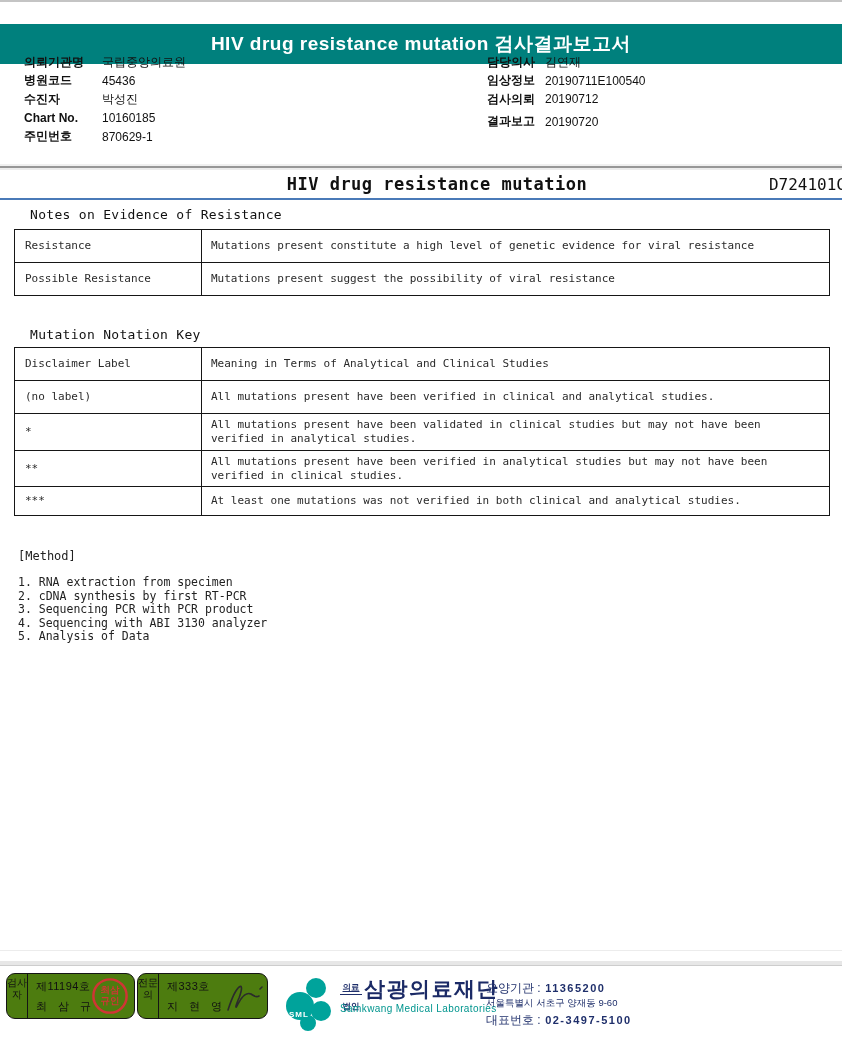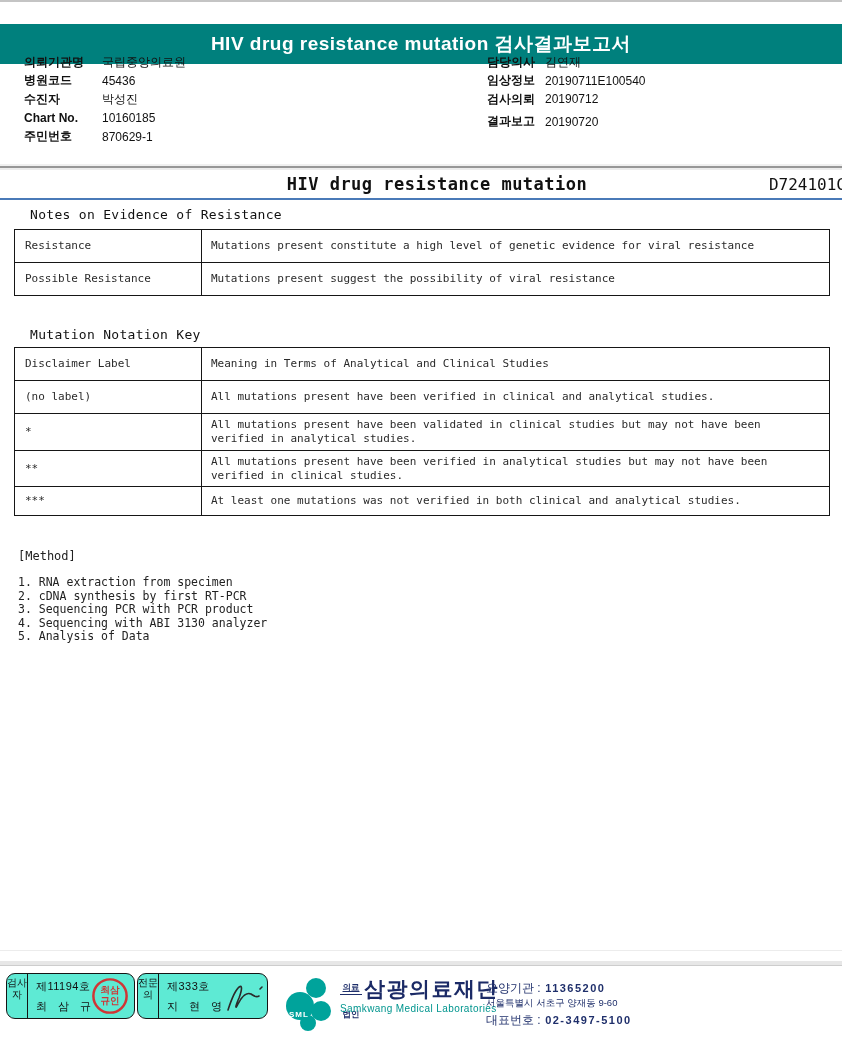--- a/index.html
+++ b/index.html
@@ -59,36 +59,36 @@
   .method-h { position:absolute; left:18px; top:549px; font-family:"DejaVu Sans Mono", monospace;
               font-size:12px; color:#222; }
   .method-list { position:absolute; left:18px; top:576px; font-family:"DejaVu Sans Mono", monospace;
                  font-size:11.5px; color:#222; line-height:13.6px; }
 
   .faint-line { position:absolute; left:0; top:950px; width:842px; height:1px; background:#ececec; }
   .footer-band { position:absolute; left:0; top:961px; width:842px; height:5px;
                  background:#e7e7e7; border-bottom:1px solid #cdcdcd; }
 
   .stamp-box { position:absolute; top:973px; height:46px; border:1.6px solid #151515;
-               border-radius:9px; display:flex; background:#5eead4; }
+               border-radius:9px; display:flex; background:#4d7c0f; }
   .box1 { left:6px; width:129px; }
   .box2 { left:137px; width:131px; }
   .role-cell { flex:0 0 21px; border-right:1.6px solid #151515; font-size:10px; line-height:12px;
                text-align:center; padding-top:3px; word-break:break-all; color:#111; }
   .cert-cell { flex:1; position:relative; padding:5px 0 0 8px; font-size:11px; color:#111; white-space:nowrap; }
   .cert-no { letter-spacing:.5px; }
   .person-name { margin-top:5px; letter-spacing:4px; }
   .seal { position:absolute; right:5px; top:3px; width:38px; height:38px; }
   .sig  { position:absolute; right:1px; top:0px; width:46px; height:43px; }
 
   .lab-logo { position:absolute; left:283px; top:976px; width:54px; height:56px; }
   .lab-prefix { position:absolute; left:340px; top:983px; width:22px; font-size:8.5px; font-weight:bold;
                 color:#1f2f6b; line-height:9.5px; text-align:center; }
   .lab-prefix span { display:block; }
-  .lab-prefix span:first-child { border-bottom:1px solid #1f2f6b; padding-bottom:1px; margin-bottom:15px;text-decoration:underline; }
+  .lab-prefix span:first-child { border-bottom:1px solid #1f2f6b; padding-bottom:1px; margin-bottom:7px;text-decoration:underline; }
   .lab-kr { position:absolute; left:364px; top:975px; font-size:21px; font-weight:bold;
             color:#1b2a66; letter-spacing:1.5px; white-space:nowrap; }
   .lab-en { position:absolute; left:340px; top:1003px; font-size:10px; color:#00958e;
             letter-spacing:.4px; white-space:nowrap; }
 
   .contact { position:absolute; left:486px; top:979px; color:#1f2f6b; white-space:nowrap; }
   .contact .cline { height:16px; line-height:16px; }
   .contact .clbl { font-size:12px; }
   .contact .cval { font-size:11px; font-weight:bold; letter-spacing:1.5px; }
   .contact .cmid { font-size:9.5px; }

